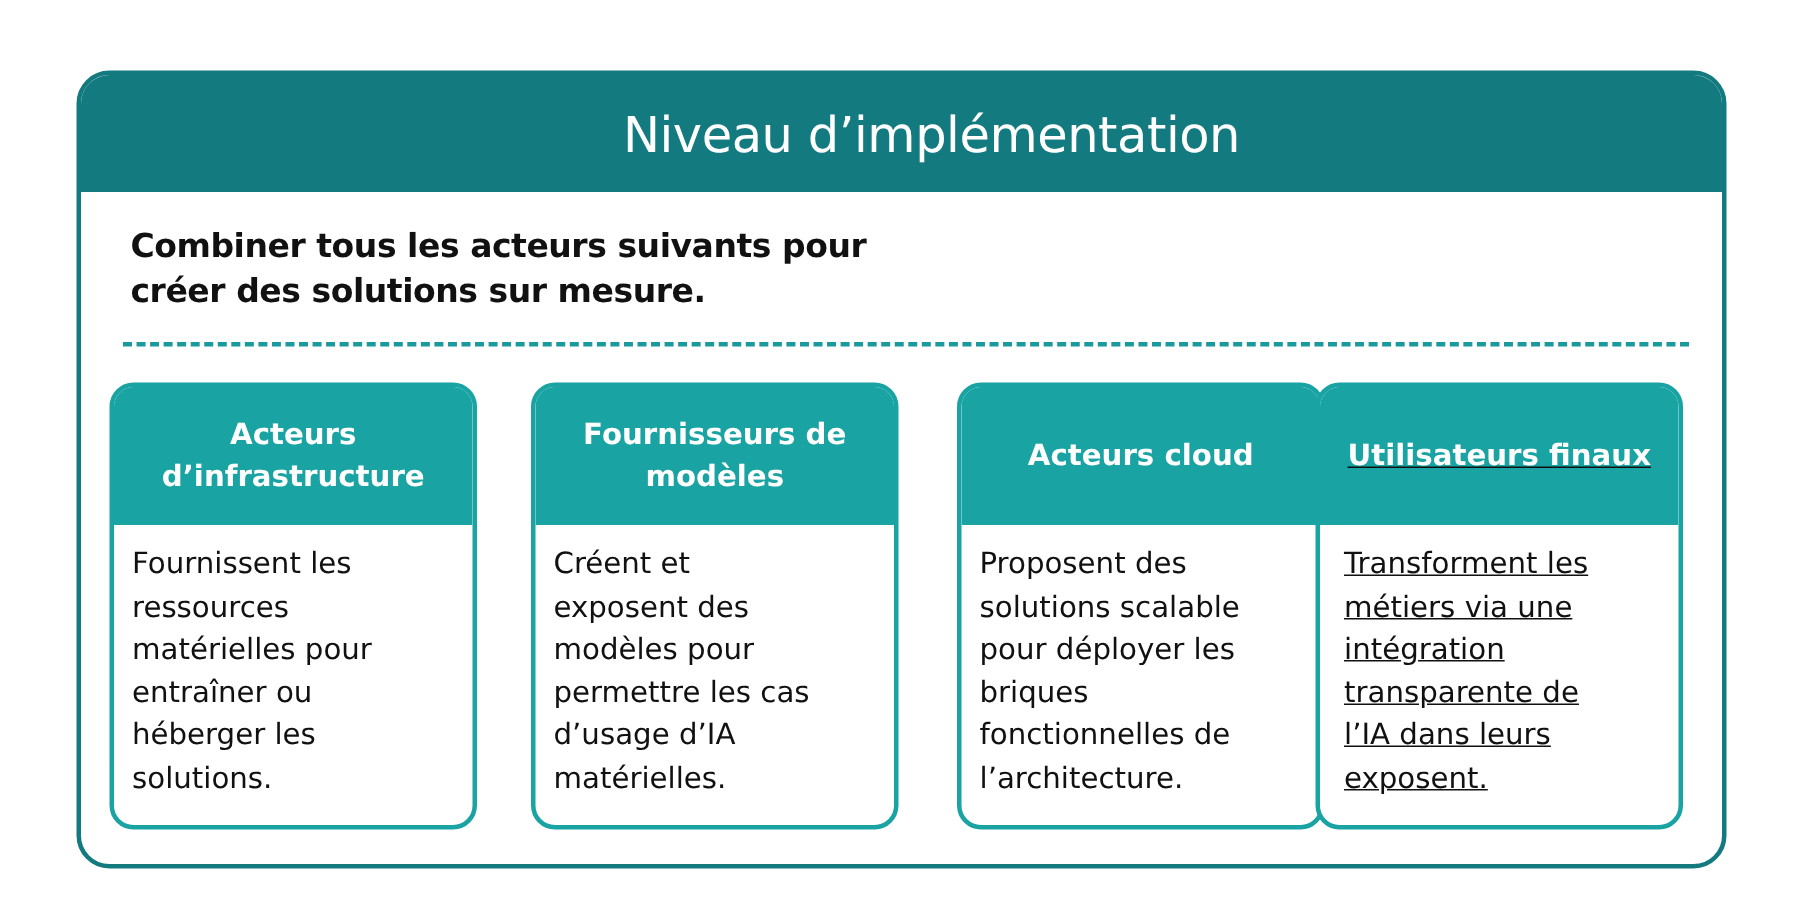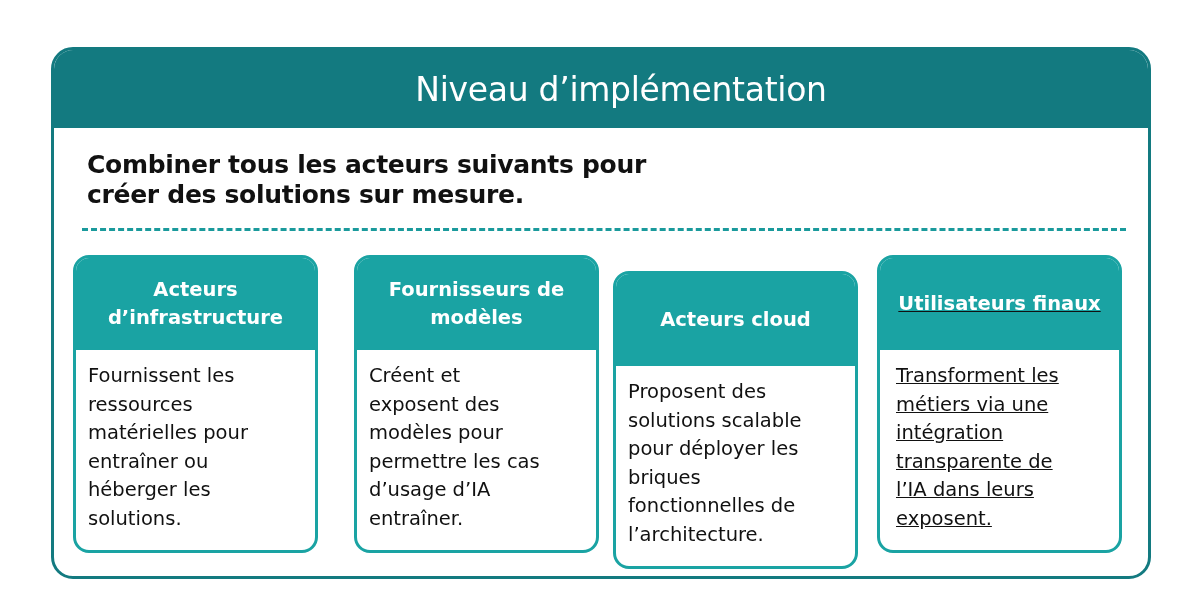--- a/index.html
+++ b/index.html
@@ -2,21 +2,21 @@
 <html><head>
 <meta charset="utf-8">
 <style>
   html, body { margin:0; padding:0; }
   body { width:1200px; height:600px; background:#ffffff; position:relative; overflow:hidden;
          font-family:"DejaVu Sans", "Liberation Sans", sans-serif; color:#111; }
   .outer { position:absolute; left:51px; top:47px; width:1094px; height:526px;
            border:3px solid #137a80; border-radius:22px; overflow:hidden; background:#fff; }
   .outer-header { height:78px; background:#137a80; display:flex; align-items:center; justify-content:center; }
   .outer-title { color:#fff; font-size:33px; font-weight:500; letter-spacing:-0.3px;margin-left:40px; }
-  .intro { position:absolute; left:33px; top:100px; width:560px; font-size:25px; font-weight:bold;
+  .intro { position:absolute; left:33px; top:100px; width:560px; font-size:22px; font-weight:bold;
            line-height:30px; color:#111; letter-spacing:-0.3px; }
   .divider { position:absolute; left:28px; right:22px; top:178px; border-top:3px dashed #1a9a9c; }
   .card { position:absolute; top:205px; width:245px; height:298px; border:3px solid #1aa3a3;
           border-radius:16px; overflow:hidden; background:#fff; box-sizing:border-box; }
   .card-head { height:92px; background:#1aa3a3; display:flex; align-items:center; justify-content:center;
                text-align:center; color:#fff; font-weight:bold; font-size:19.5px; line-height:28px; padding:0 4px; }
   .card-body { padding:12px 12px 0 12px; font-size:19.5px; line-height:28.5px; color:#111; }
 </style>
 </head>
 <body>
@@ -54,25 +54,25 @@
           <div>Fournisseurs de</div>
           <div>modèles</div>
         </div>
     </div>
     <div class="card-body">
       <div>Créent et</div>
       <div>exposent des</div>
       <div>modèles pour</div>
       <div>permettre les cas</div>
       <div>d’usage d’IA</div>
-      <div>entraîner.</div>
+      <div>matérielles.</div>
     </div>
   </div>
 
-  <div class="card" style="left:559px;margin-top:16px;">
+  <div class="card" style="left:584px;">
     <div class="card-head">
       <div>
           <div>Acteurs cloud</div>
         </div>
     </div>
     <div class="card-body">
       <div>Proposent des</div>
       <div>solutions scalable</div>
       <div>pour déployer les</div>
       <div>briques</div>

